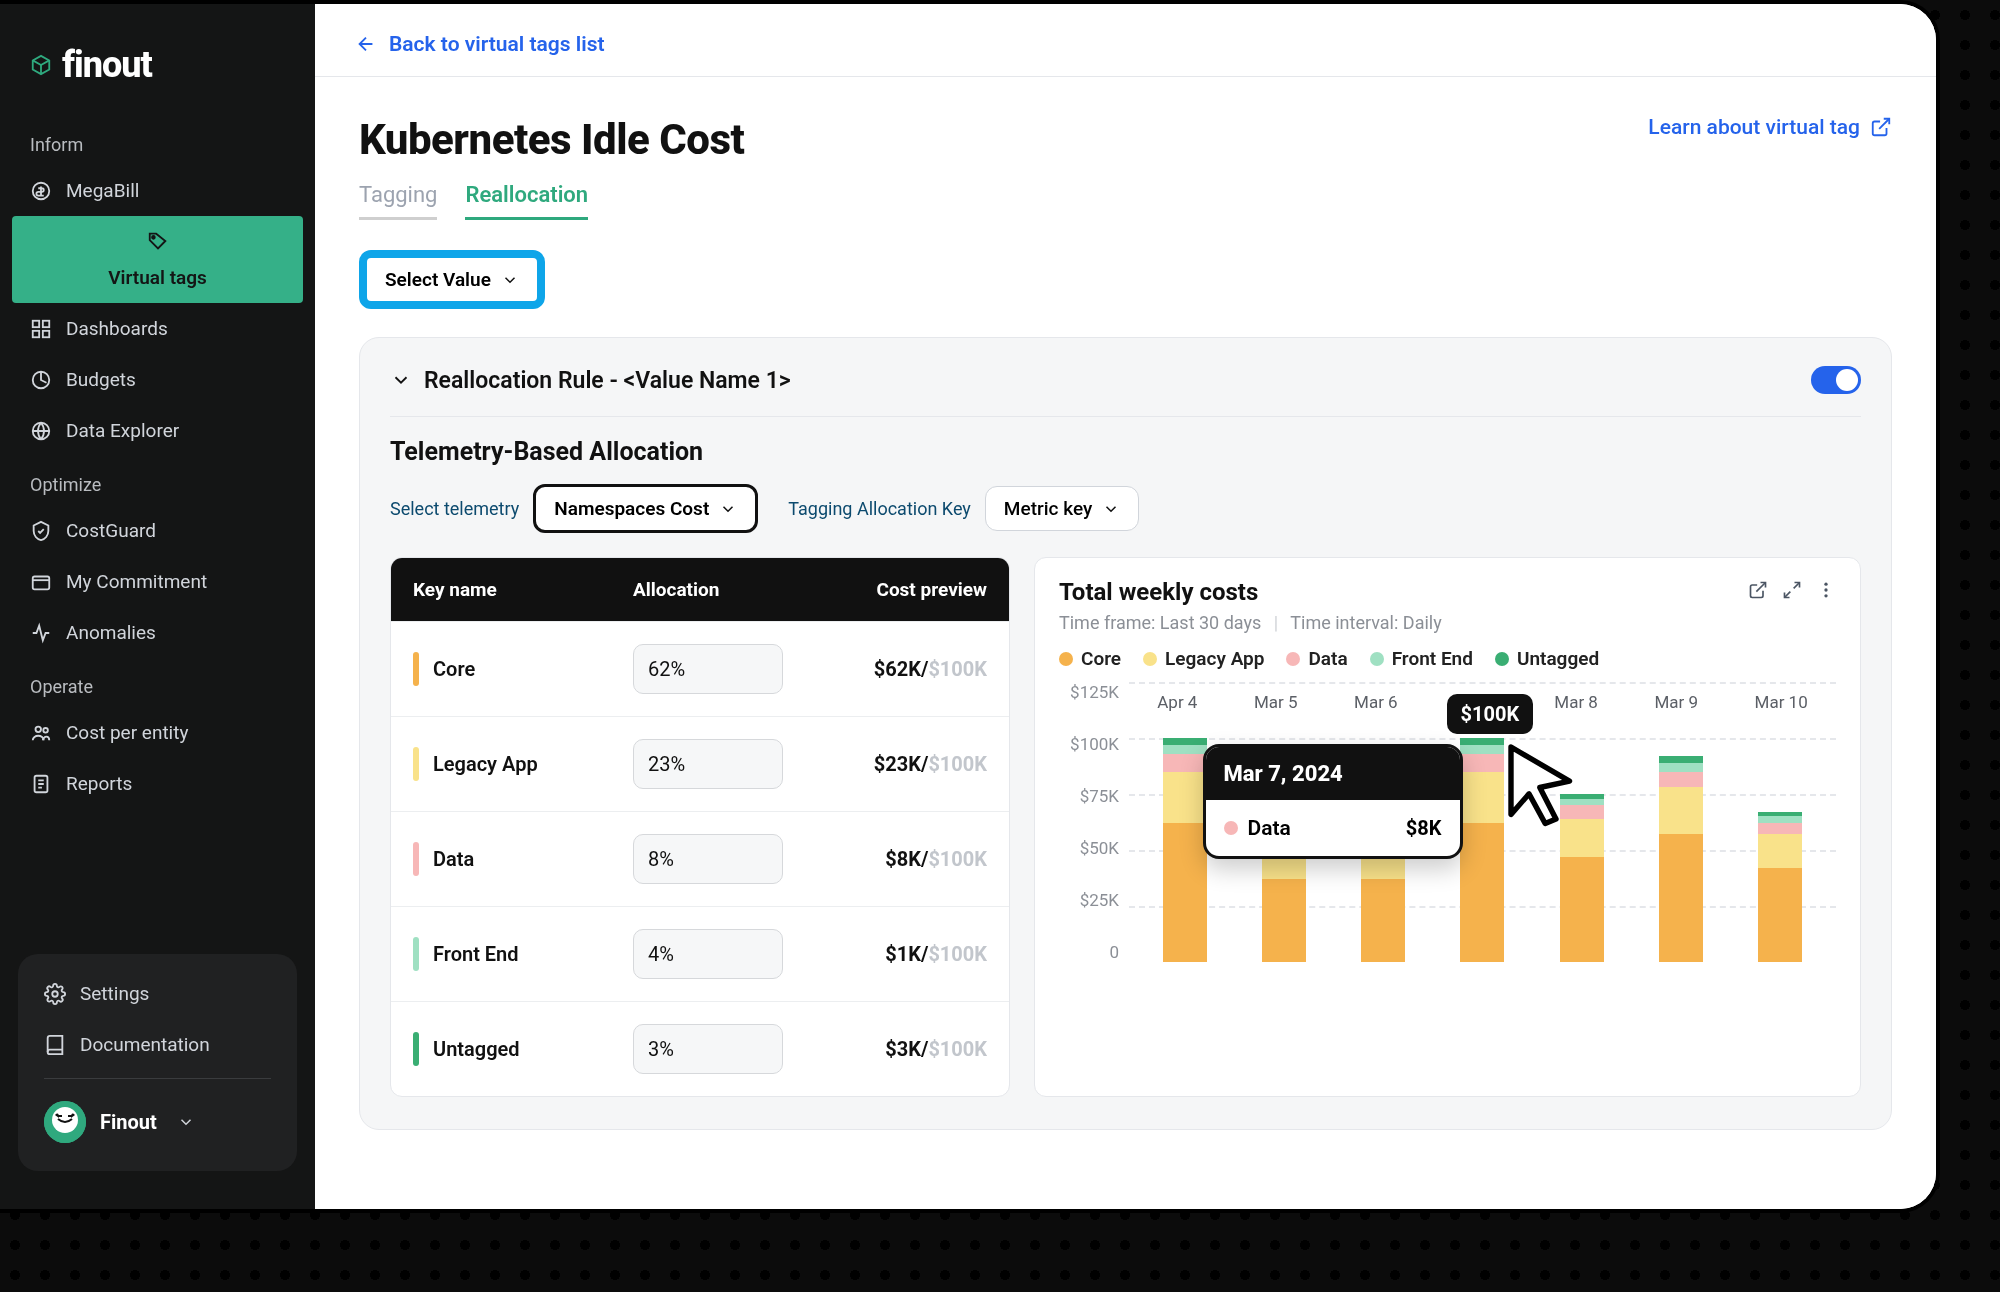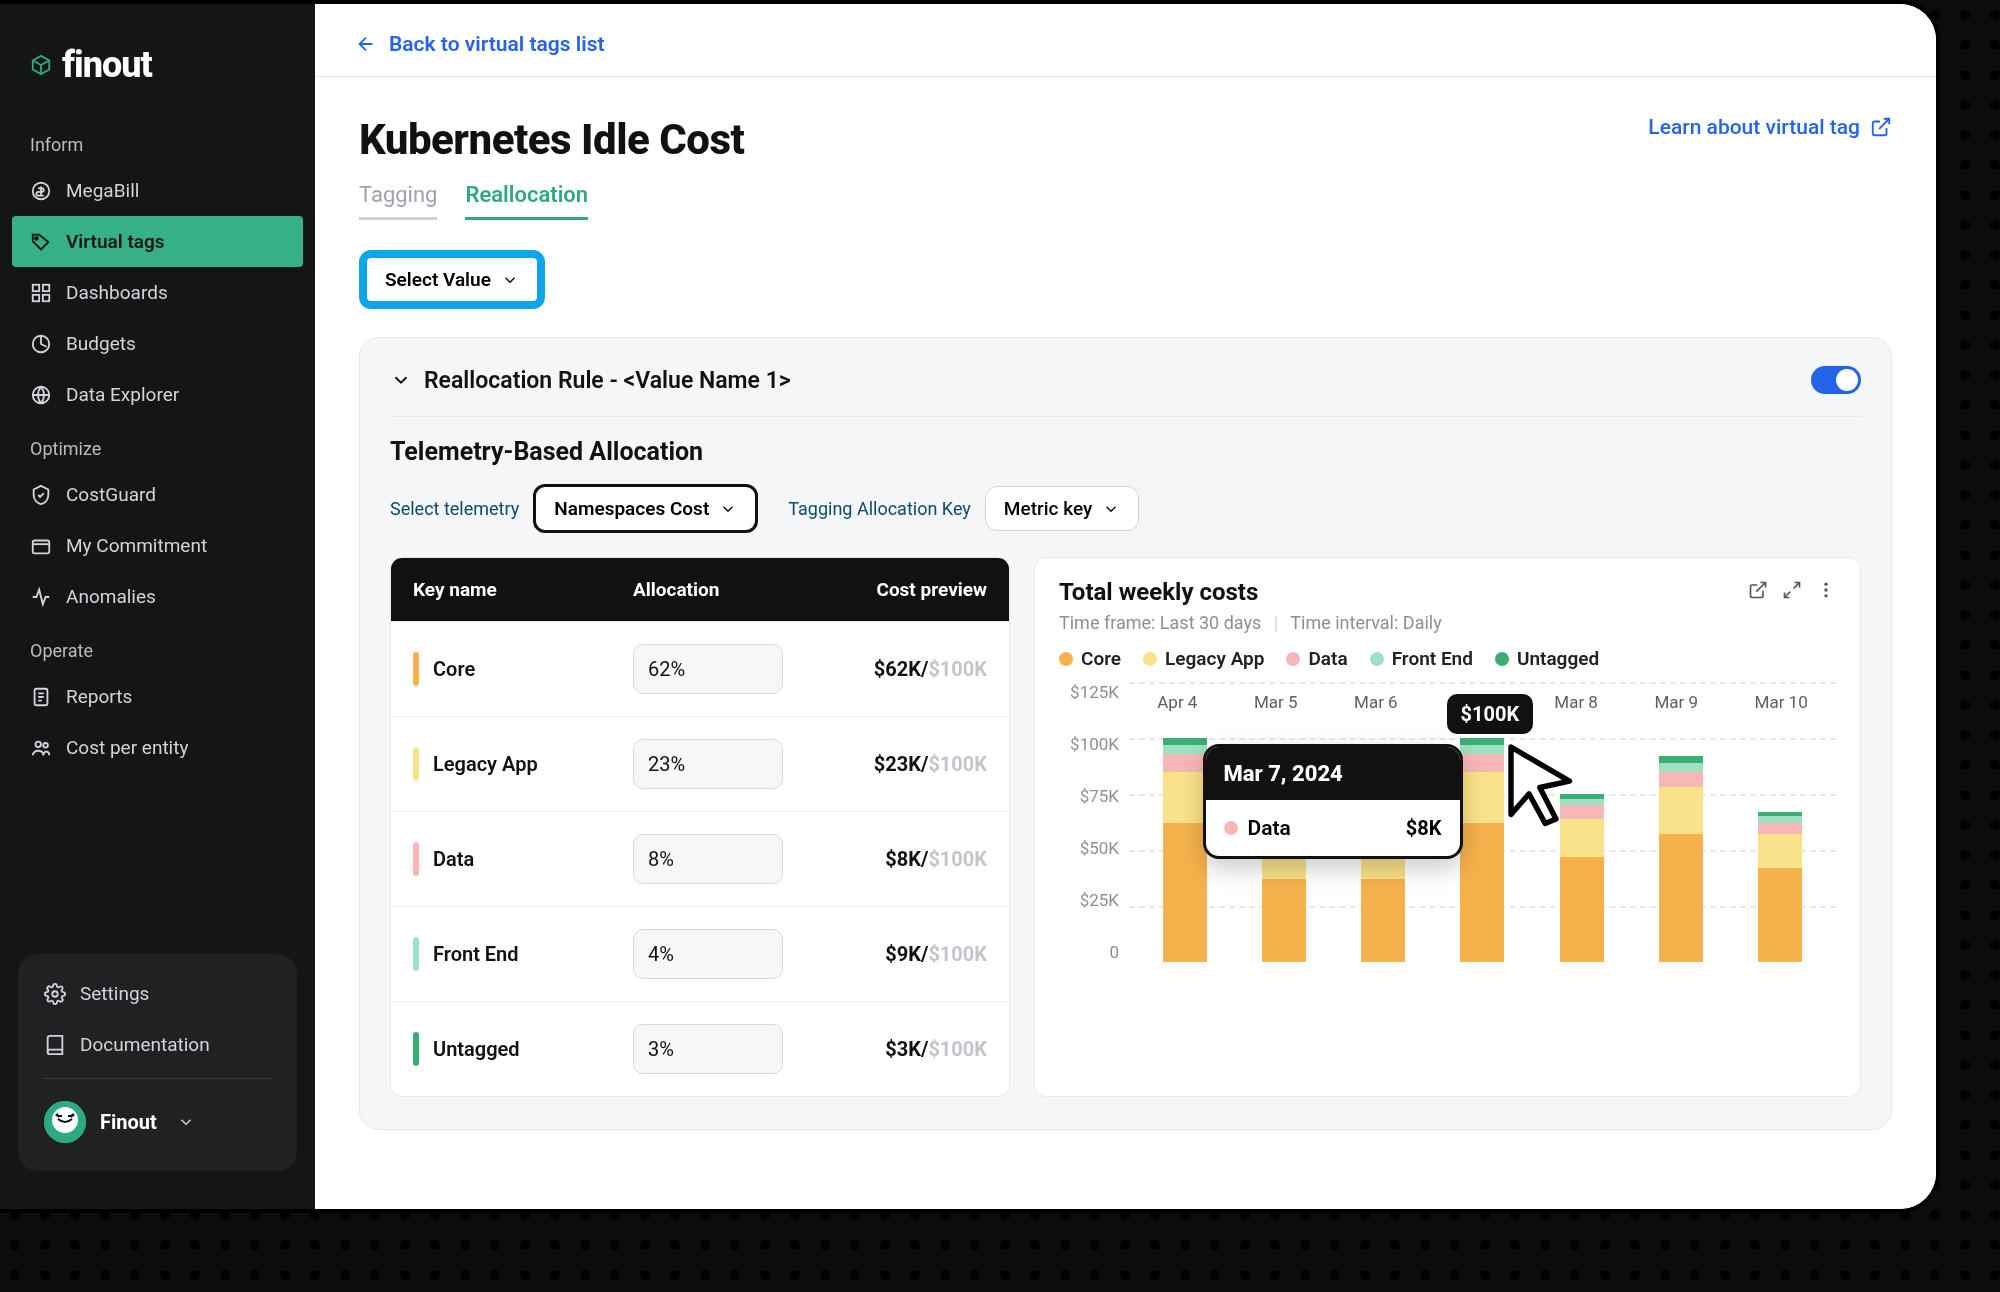--- a/index.html
+++ b/index.html
@@ -45,21 +45,21 @@
   .logo-row { display: flex; align-items: center; gap: 10px; padding: 20px 30px 30px; }
   .logo-cube { width: 38px; height: 38px; }
   .logo-text { font-size: 36px; font-weight: 800; color: #fff; letter-spacing: -1px; }
   .nav-section-label { font-size: 18px; color: #b9bcc0; padding: 18px 30px 10px; }
   .nav-item {
     display: flex; align-items: center; gap: 14px;
     padding: 14px 30px; font-size: 19px; color: #d1d5db; cursor: pointer;
   }
   .nav-item.active {
     background: #35b088; color: #141515; font-weight: 600;
-    border-radius: 4px; margin: 0 12px; padding: 14px 18px;
+    border-radius: 4px; margin: 0 12px; padding: 14px 18px; flex-direction: column;
   }
   .nav-icon { width: 22px; height: 22px; display: inline-flex; align-items: center; justify-content: center; }
 
   .sidebar-footer {
     margin-top: auto;
     background: #202122;
     border-radius: 20px;
     margin-left: 18px; margin-right: 18px; margin-bottom: 18px;
     padding: 14px 8px;
   }
@@ -268,36 +268,36 @@
             <svg viewBox="0 0 24 24" width="22" height="22" fill="none" stroke="currentColor" stroke-width="2">
               <path d="M3 12h4l3-8 4 16 3-8h4"></path>
             </svg>
           </span>
           <span>Anomalies</span>
         </div>
         <div class="nav-section-label">Operate</div>
         <div class="nav-item">
           <span class="nav-icon" style="color: rgb(209, 213, 219);">
             <svg viewBox="0 0 24 24" width="22" height="22" fill="none" stroke="currentColor" stroke-width="2">
-              <rect x="5" y="3" width="14" height="18" rx="2"></rect>
-              <path d="M9 8h6M9 12h6M9 16h4"></path>
-            </svg>
-          </span>
-          <span>Reports</span>
-        </div>
-        <div class="nav-item">
-          <span class="nav-icon" style="color: rgb(209, 213, 219);">
-            <svg viewBox="0 0 24 24" width="22" height="22" fill="none" stroke="currentColor" stroke-width="2">
               <circle cx="9" cy="8" r="3"></circle>
               <circle cx="17" cy="9" r="2.5"></circle>
               <path d="M3 20c0-3 3-5 6-5s6 2 6 5"></path>
               <path d="M14 20c0-2 2-4 4-4s3 1 3 4"></path>
             </svg>
           </span>
           <span>Cost per entity</span>
+        </div>
+        <div class="nav-item">
+          <span class="nav-icon" style="color: rgb(209, 213, 219);">
+            <svg viewBox="0 0 24 24" width="22" height="22" fill="none" stroke="currentColor" stroke-width="2">
+              <rect x="5" y="3" width="14" height="18" rx="2"></rect>
+              <path d="M9 8h6M9 12h6M9 16h4"></path>
+            </svg>
+          </span>
+          <span>Reports</span>
         </div>
       </div>
 
     <div class="sidebar-footer">
       <div class="footer-item">
         <span class="nav-icon">
           <svg viewBox="0 0 24 24" width="22" height="22" fill="none" stroke="#d1d5db" stroke-width="2">
               <circle cx="12" cy="12" r="3"></circle>
               <path d="M19.4 15a1.7 1.7 0 0 0 .34 1.87l.06.06a2 2 0 1 1-2.83 2.83l-.06-.06a1.7 1.7 0 0 0-1.87-.34 1.7 1.7 0 0 0-1 1.56V21a2 2 0 1 1-4 0v-.09a1.7 1.7 0 0 0-1-1.56 1.7 1.7 0 0 0-1.87.34l-.06.06a2 2 0 1 1-2.83-2.83l.06-.06A1.7 1.7 0 0 0 4.6 15a1.7 1.7 0 0 0-1.56-1H3a2 2 0 1 1 0-4h.09A1.7 1.7 0 0 0 4.6 9a1.7 1.7 0 0 0-.34-1.87l-.06-.06A2 2 0 1 1 7.03 4.24l.06.06A1.7 1.7 0 0 0 9 4.6a1.7 1.7 0 0 0 1-1.56V3a2 2 0 1 1 4 0v.09c0 .67.4 1.27 1 1.51a1.7 1.7 0 0 0 1.87-.34l.06-.06a2 2 0 1 1 2.83 2.83l-.06.06A1.7 1.7 0 0 0 19.4 9c.24.6.84 1 1.51 1H21a2 2 0 1 1 0 4h-.09a1.7 1.7 0 0 0-1.51 1z"></path>
             </svg>
@@ -442,21 +442,21 @@
                 </div>
                 <div><input class="alloc-input" value="8%" style=""></div>
                 <div class="cost-cell"><span>$8K/</span><span class="cap">$100K</span></div>
               </div>
               <div class="tr">
                 <div class="keycell">
                   <div class="keybar" style="background: rgb(159, 224, 194);"></div>
                   <span>Front End</span>
                 </div>
                 <div><input class="alloc-input" value="4%" style=""></div>
-                <div class="cost-cell"><span>$9K/</span><span class="cap">$100K</span></div>
+                <div class="cost-cell"><span>$1K/</span><span class="cap">$100K</span></div>
               </div>
               <div class="tr">
                 <div class="keycell">
                   <div class="keybar" style="background: rgb(58, 174, 115);"></div>
                   <span>Untagged</span>
                 </div>
                 <div><input class="alloc-input" value="3%" style=""></div>
                 <div class="cost-cell"><span>$3K/</span><span class="cap">$100K</span></div>
               </div>
             </div>

